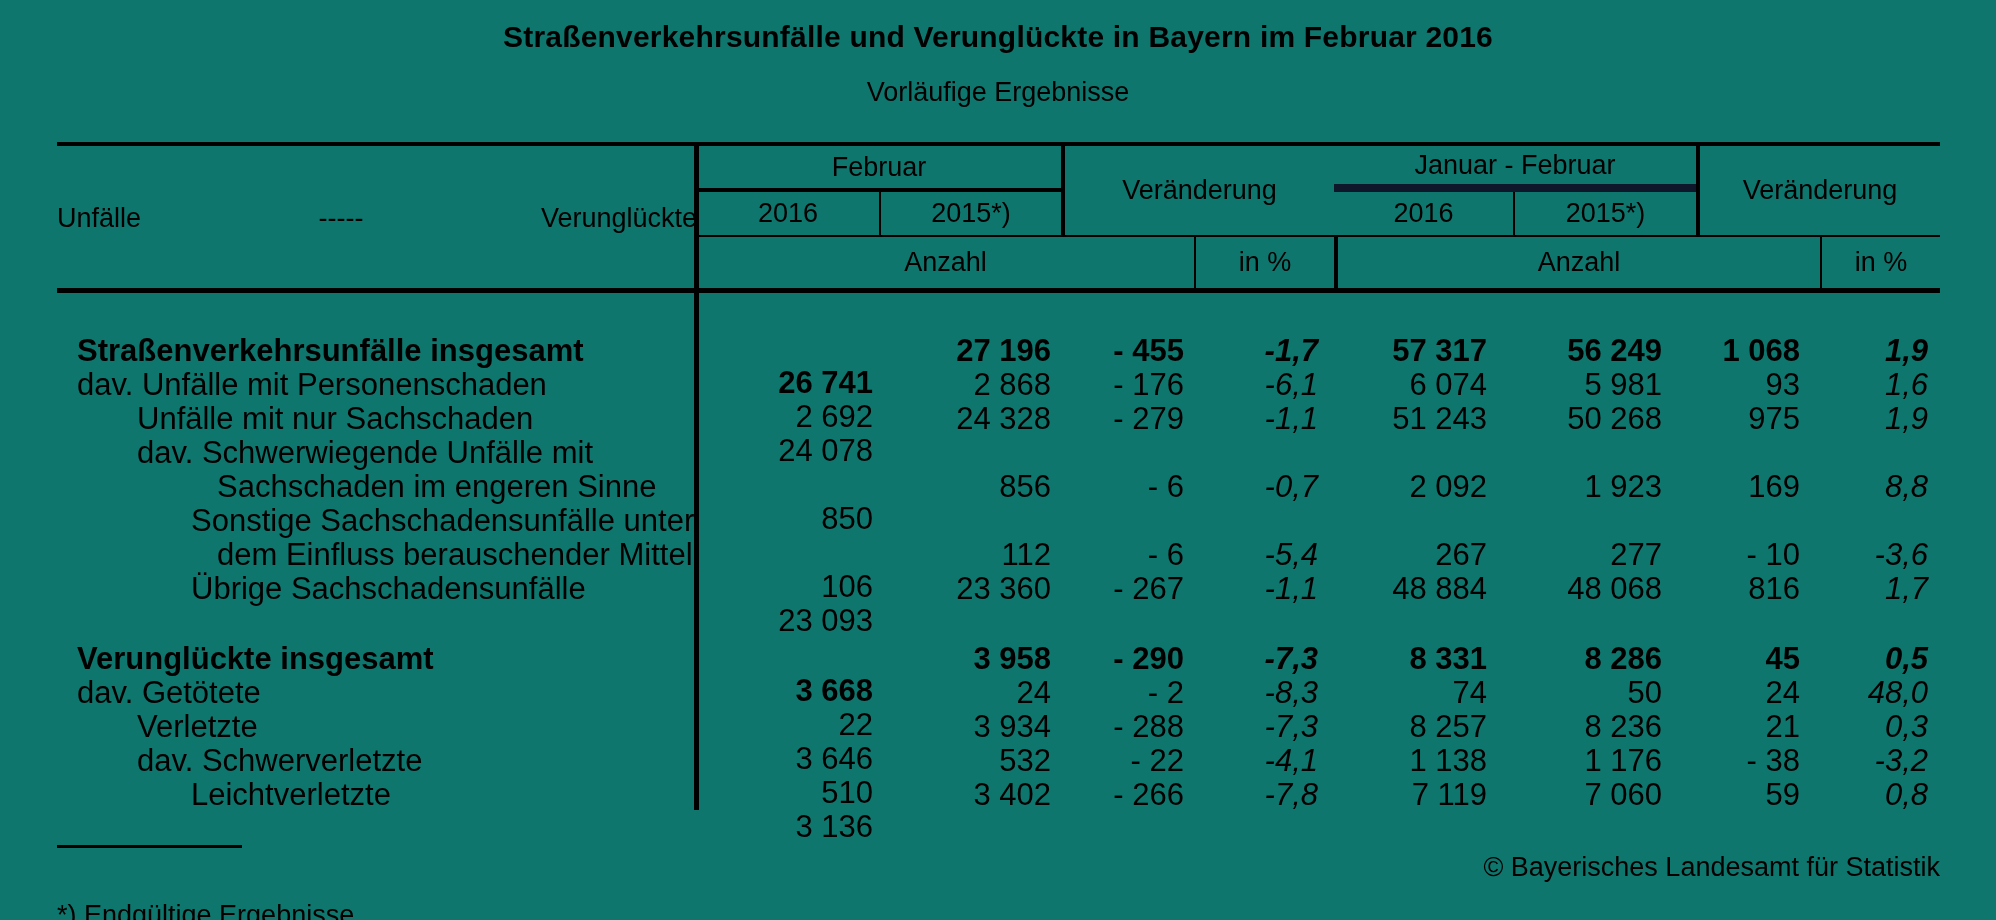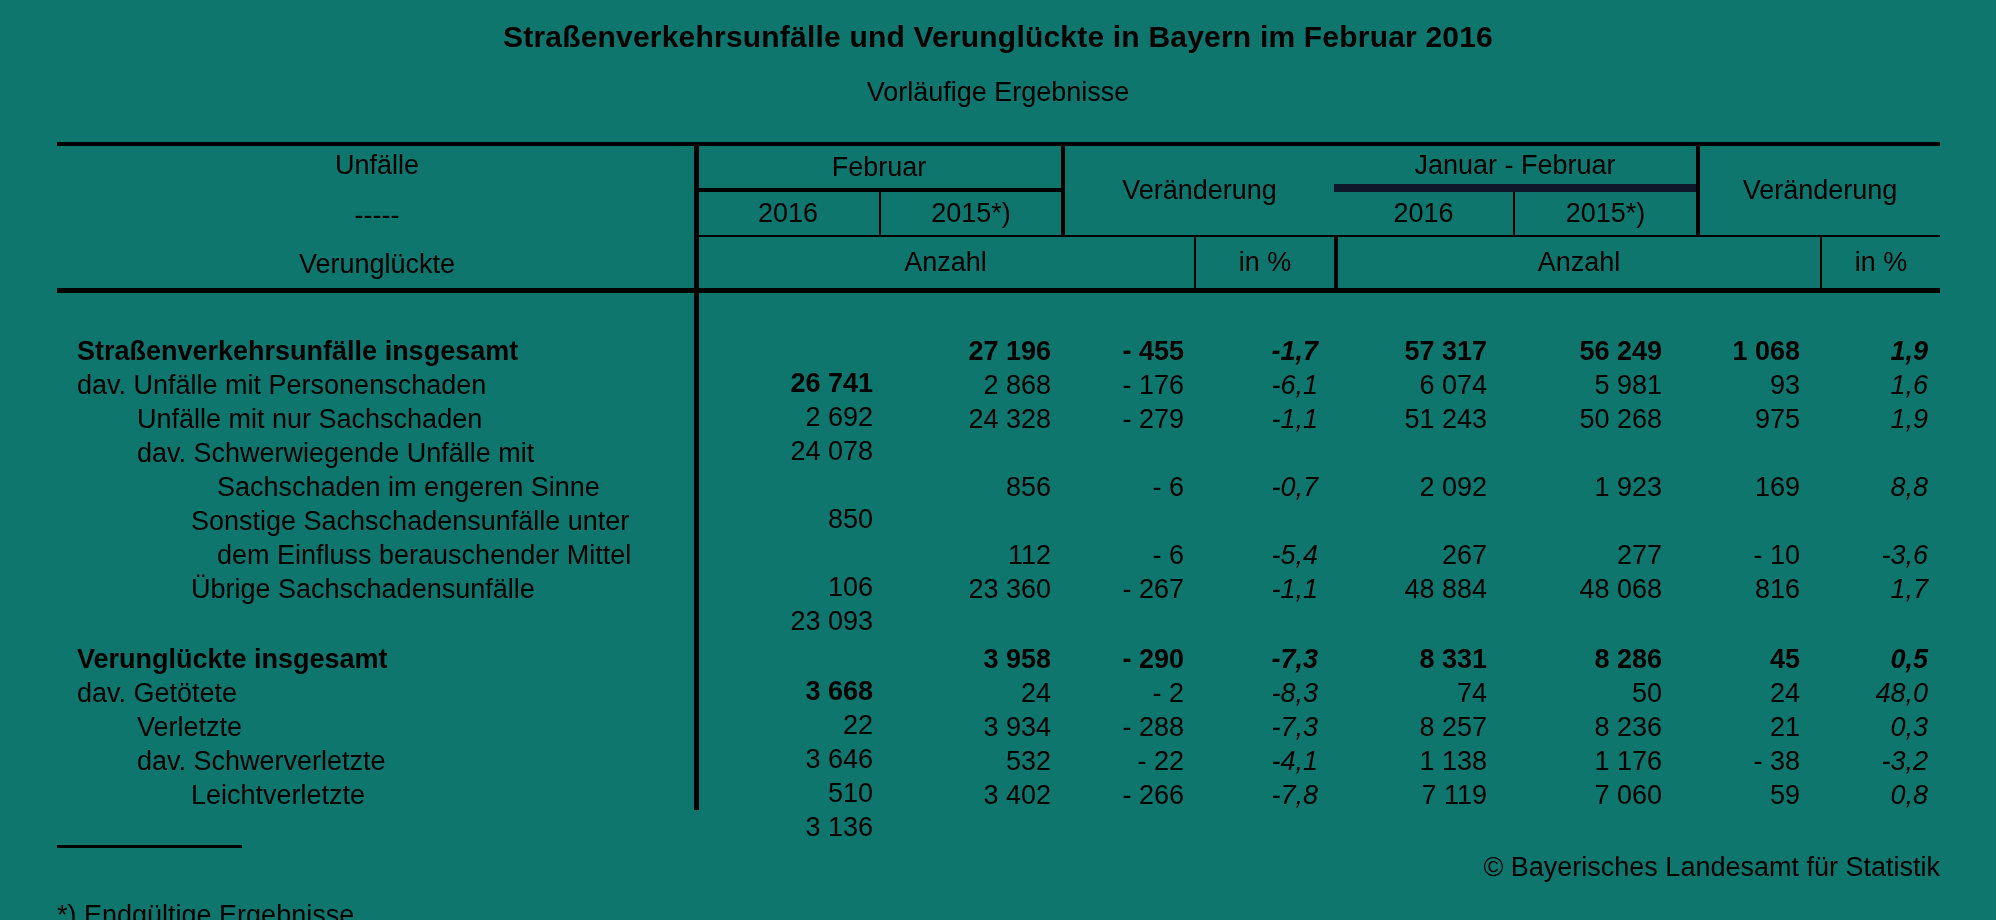--- a/index.html
+++ b/index.html
@@ -11,37 +11,37 @@
   .subtitle{position:absolute;top:77px;left:0;width:100%;text-align:center;font-size:27px;}
 
   
   .thead{position:absolute;left:57px;top:142px;width:1883px;
          display:grid;
          grid-template-columns:640px 184px 180px 135px 138px 181px 181px 126px 118px;
          grid-template-rows:46px 45px 51px;
          border-top:4px solid #000;border-bottom:5px solid #000;
          font-size:27px;}
   .hc{display:flex;align-items:center;justify-content:center;box-sizing:border-box;}
-  .h-side{grid-row:1/4;grid-column:1/2;flex-direction:column;justify-content:space-between;
-          padding:4px 0 8px 0;}
+  .h-side{grid-row:1/4;grid-column:1/2;flex-direction:row;justify-content:space-between;
+          padding:4px 0 1px 0;}
   .h-feb {grid-row:1/2;grid-column:2/4;border-bottom:4px solid #000;}
   .h-chg1{grid-row:1/3;grid-column:4/6;border-left:4px solid #000;border-bottom:2px solid #000;}
   .h-jf  {grid-row:1/2;grid-column:6/8;border-bottom:8px solid #0f172a;}
   .h-chg2{grid-row:1/3;grid-column:8/10;border-left:4px solid #000;border-bottom:2px solid #000;}
   .h-y16a{grid-row:2/3;grid-column:2/3;border-right:2px solid #000;border-bottom:2px solid #000;}
   .h-y15a{grid-row:2/3;grid-column:3/4;border-bottom:2px solid #000;}
   .h-y16b{grid-row:2/3;grid-column:6/7;border-right:2px solid #000;border-bottom:2px solid #000;}
   .h-y15b{grid-row:2/3;grid-column:7/8;border-bottom:2px solid #000;}
   .h-anz1{grid-row:3/4;grid-column:2/5;border-right:2px solid #000;}
   .h-pct1{grid-row:3/4;grid-column:5/6;}
   .h-anz2{grid-row:3/4;grid-column:6/9;border-left:4px solid #000;border-right:2px solid #000;}
   .h-pct2{grid-row:3/4;grid-column:9/10;}
 
   
-  .tbody{position:absolute;left:57px;top:298px;width:1883px;padding-top:36px;font-size:27px;}
+  .tbody{position:absolute;left:57px;top:298px;width:1883px;padding-top:36px;font-size:31px;}
   .row{display:flex;height:34px;line-height:34px;white-space:pre;}
   .row.gap{margin-top:36px;}
   .row.bold{font-weight:bold;}
   .lbl{width:640px;box-sizing:border-box;overflow:hidden;}
   .ind0{padding-left:20px;}
   .ind1{padding-left:80px;}
   .ind2{padding-left:134px;}
   .ind3{padding-left:160px;}
   .v{box-sizing:border-box;text-align:right;}
   .c1{width:184px;padding-right:8px;margin-top:32px;}

